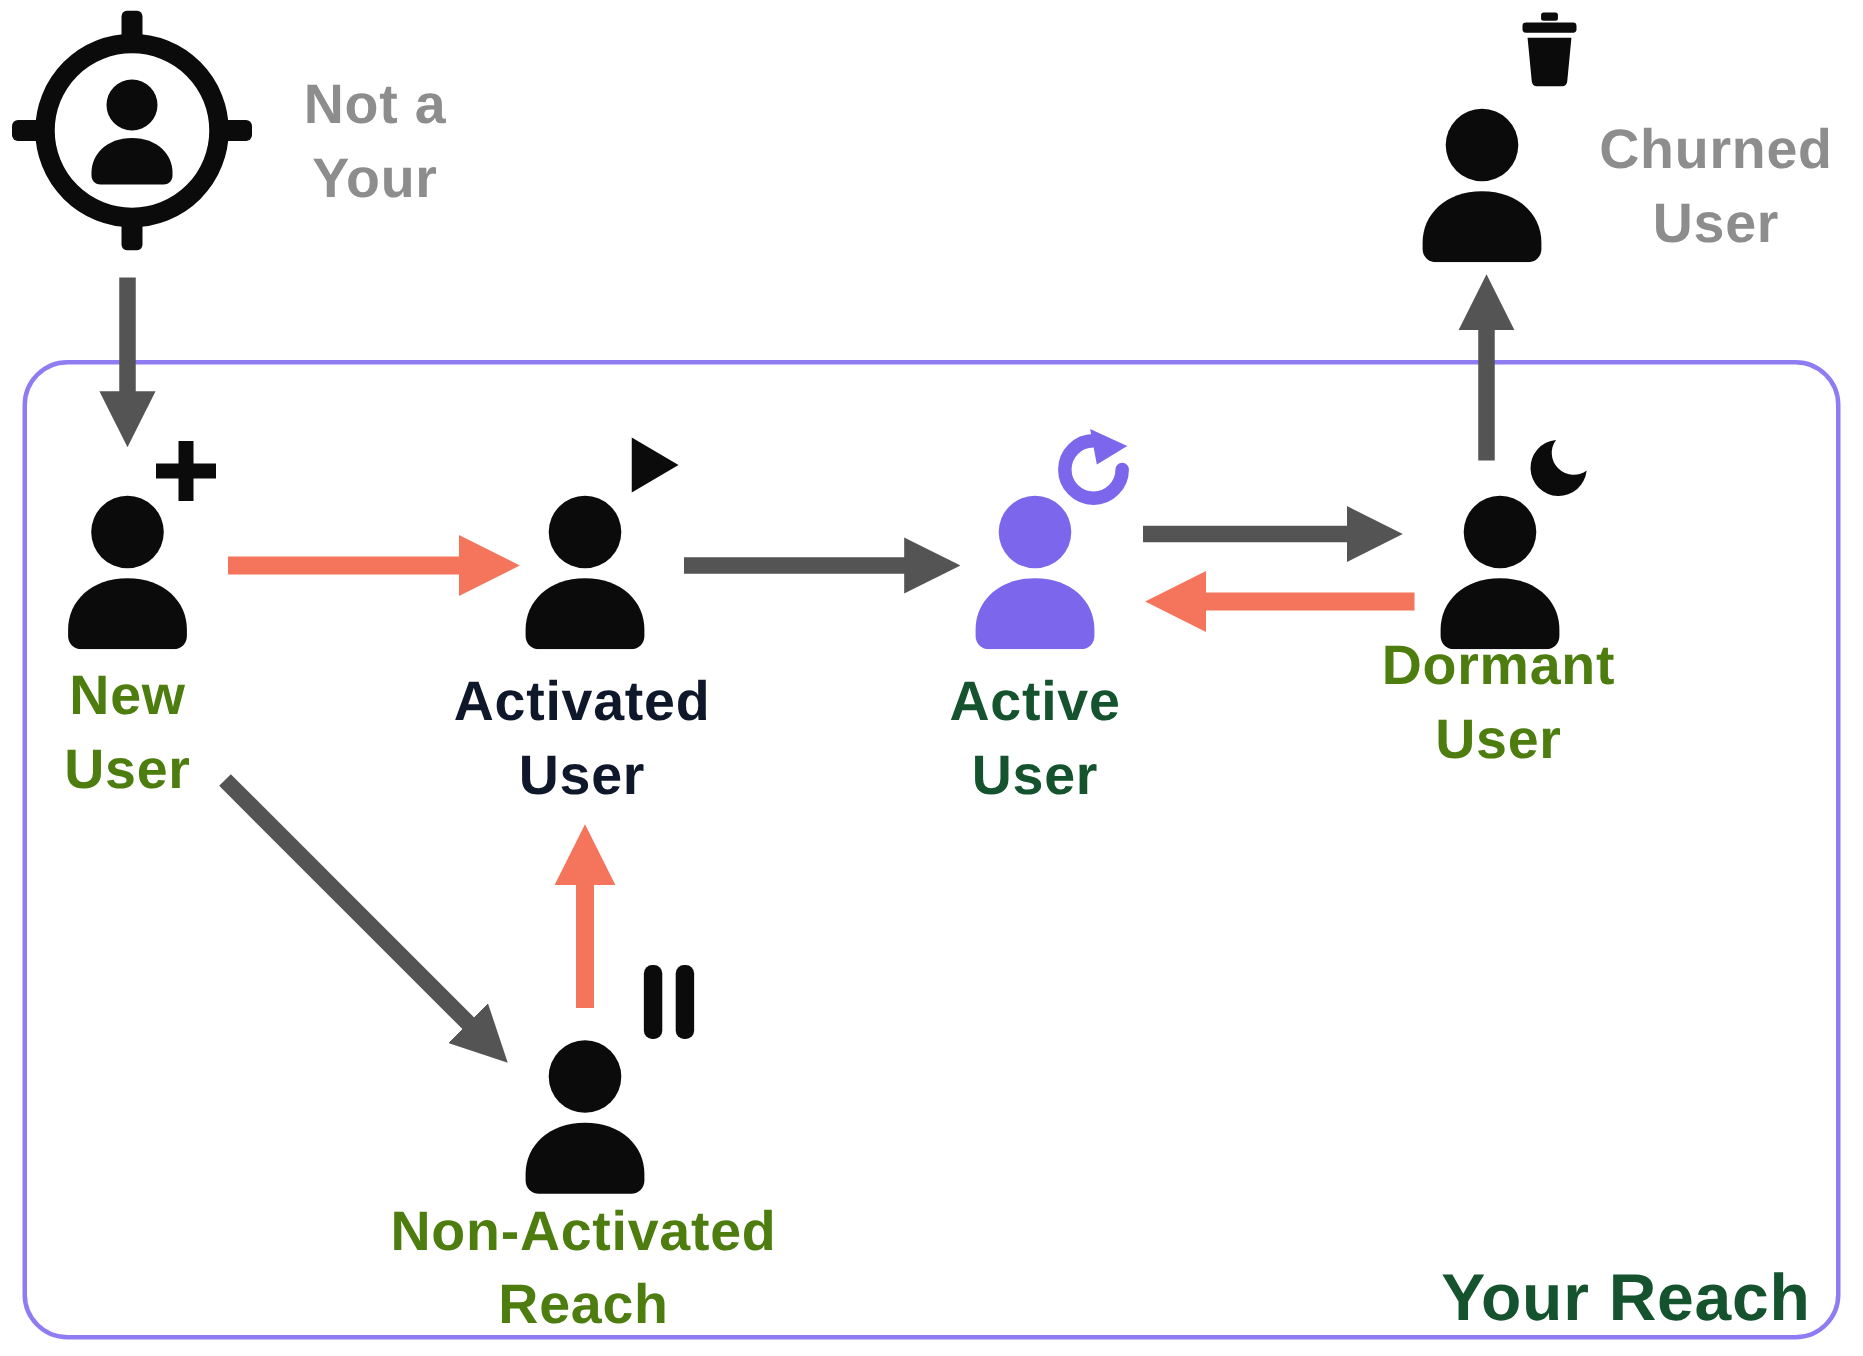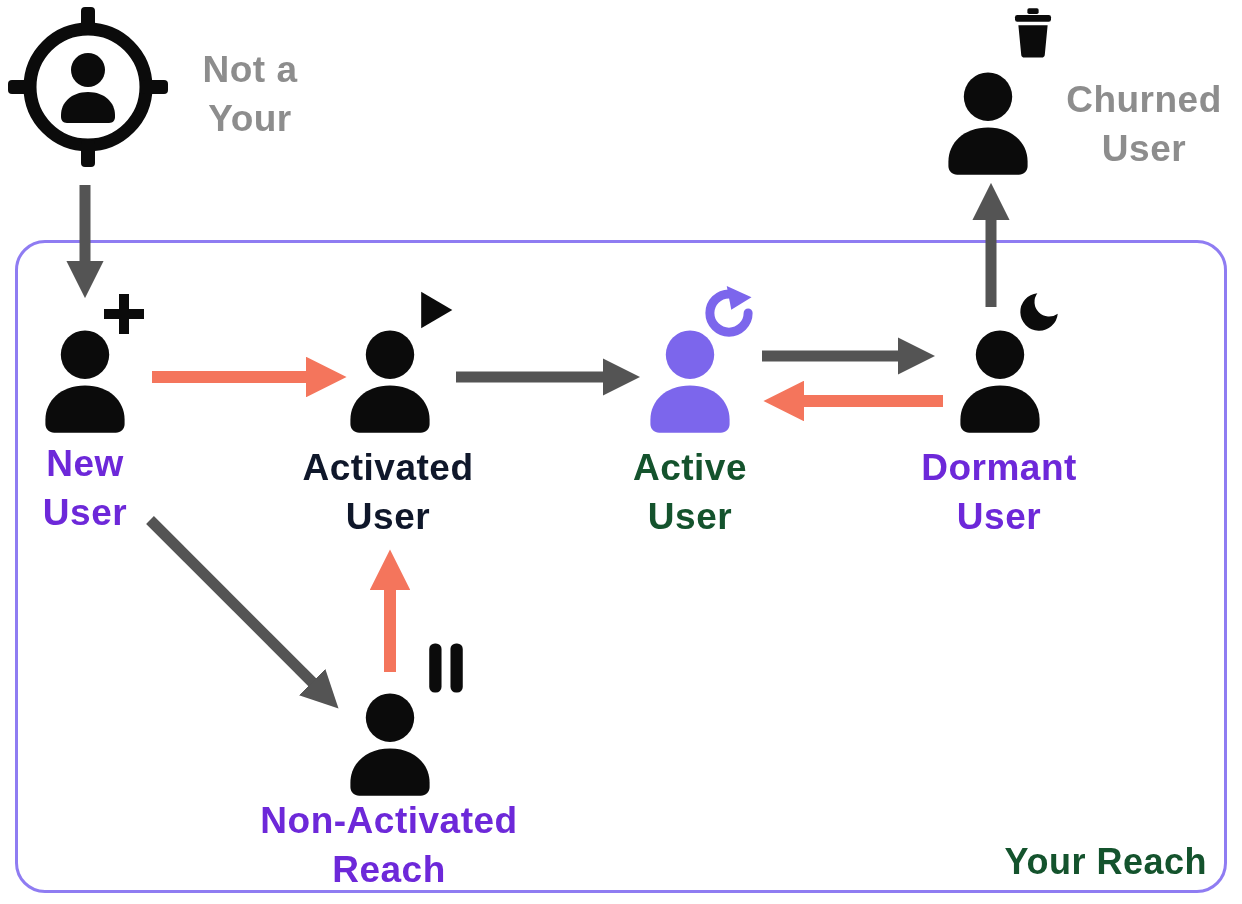--- a/index.html
+++ b/index.html
@@ -10,23 +10,23 @@
   .region{
     position:absolute;left:15px;top:240px;width:1206px;height:647px;
     border:3px solid #8F7CF2;border-radius:30px;
   }
   .label{
     position:absolute;font-weight:bold;font-size:37px;line-height:1.32;
     text-align:center;letter-spacing:.5px;white-space:normal;
   }
   .reach-label{
     position:absolute;left:957px;top:841px;width:250px;text-align:right;
-    font-weight:bold;font-size:36px;letter-spacing:.5px;
+    font-weight:bold;font-size:44px;letter-spacing:.5px;
   }
-  .c-coral{color:#6d28d9}
+  .c-coral{color:#4d7c0f}
   .c-purple{color:#14532d}
   .c-dark{color:#0f172a}
   .c-gray{color:#8D8D8D}
   .pic{position:absolute}
   .ink-black{fill:#0B0B0B;color:#0B0B0B}
   .ink-purple{fill:#7C66EC;color:#7C66EC}
   .arrows{position:absolute;left:0;top:0;pointer-events:none}
 </style>
 </head>
 <body>
@@ -123,21 +123,21 @@
       <use href="#sym-refresh"></use>
     </svg>
   <div class="label c-purple" style="left:613px;top:444px;width:154px">Active User</div>
 
   <svg class="pic ink-black" style="left:945px;top:327px" width="110" height="106">
       <use href="#sym-person"></use>
     </svg>
   <svg class="pic ink-black" style="left:1014px;top:287px" width="50" height="50">
       <use href="#sym-moon"></use>
     </svg>
-  <div class="label c-coral" style="left:893px;top:444px;width:212px">Dormant User</div>
+  <div class="label c-coral" style="left:893px;top:420px;width:212px">Dormant User</div>
 
   <svg class="pic ink-black" style="left:933px;top:69px" width="110" height="106">
       <use href="#sym-person"></use>
     </svg>
   <svg class="pic ink-black" style="left:1006px;top:6px" width="54" height="54">
       <use href="#sym-trash"></use>
     </svg>
   <div class="label c-gray" style="left:1048px;top:76px;width:192px">Churned User</div>
 
   <svg class="pic ink-black" style="left:335px;top:690px" width="110" height="106">

